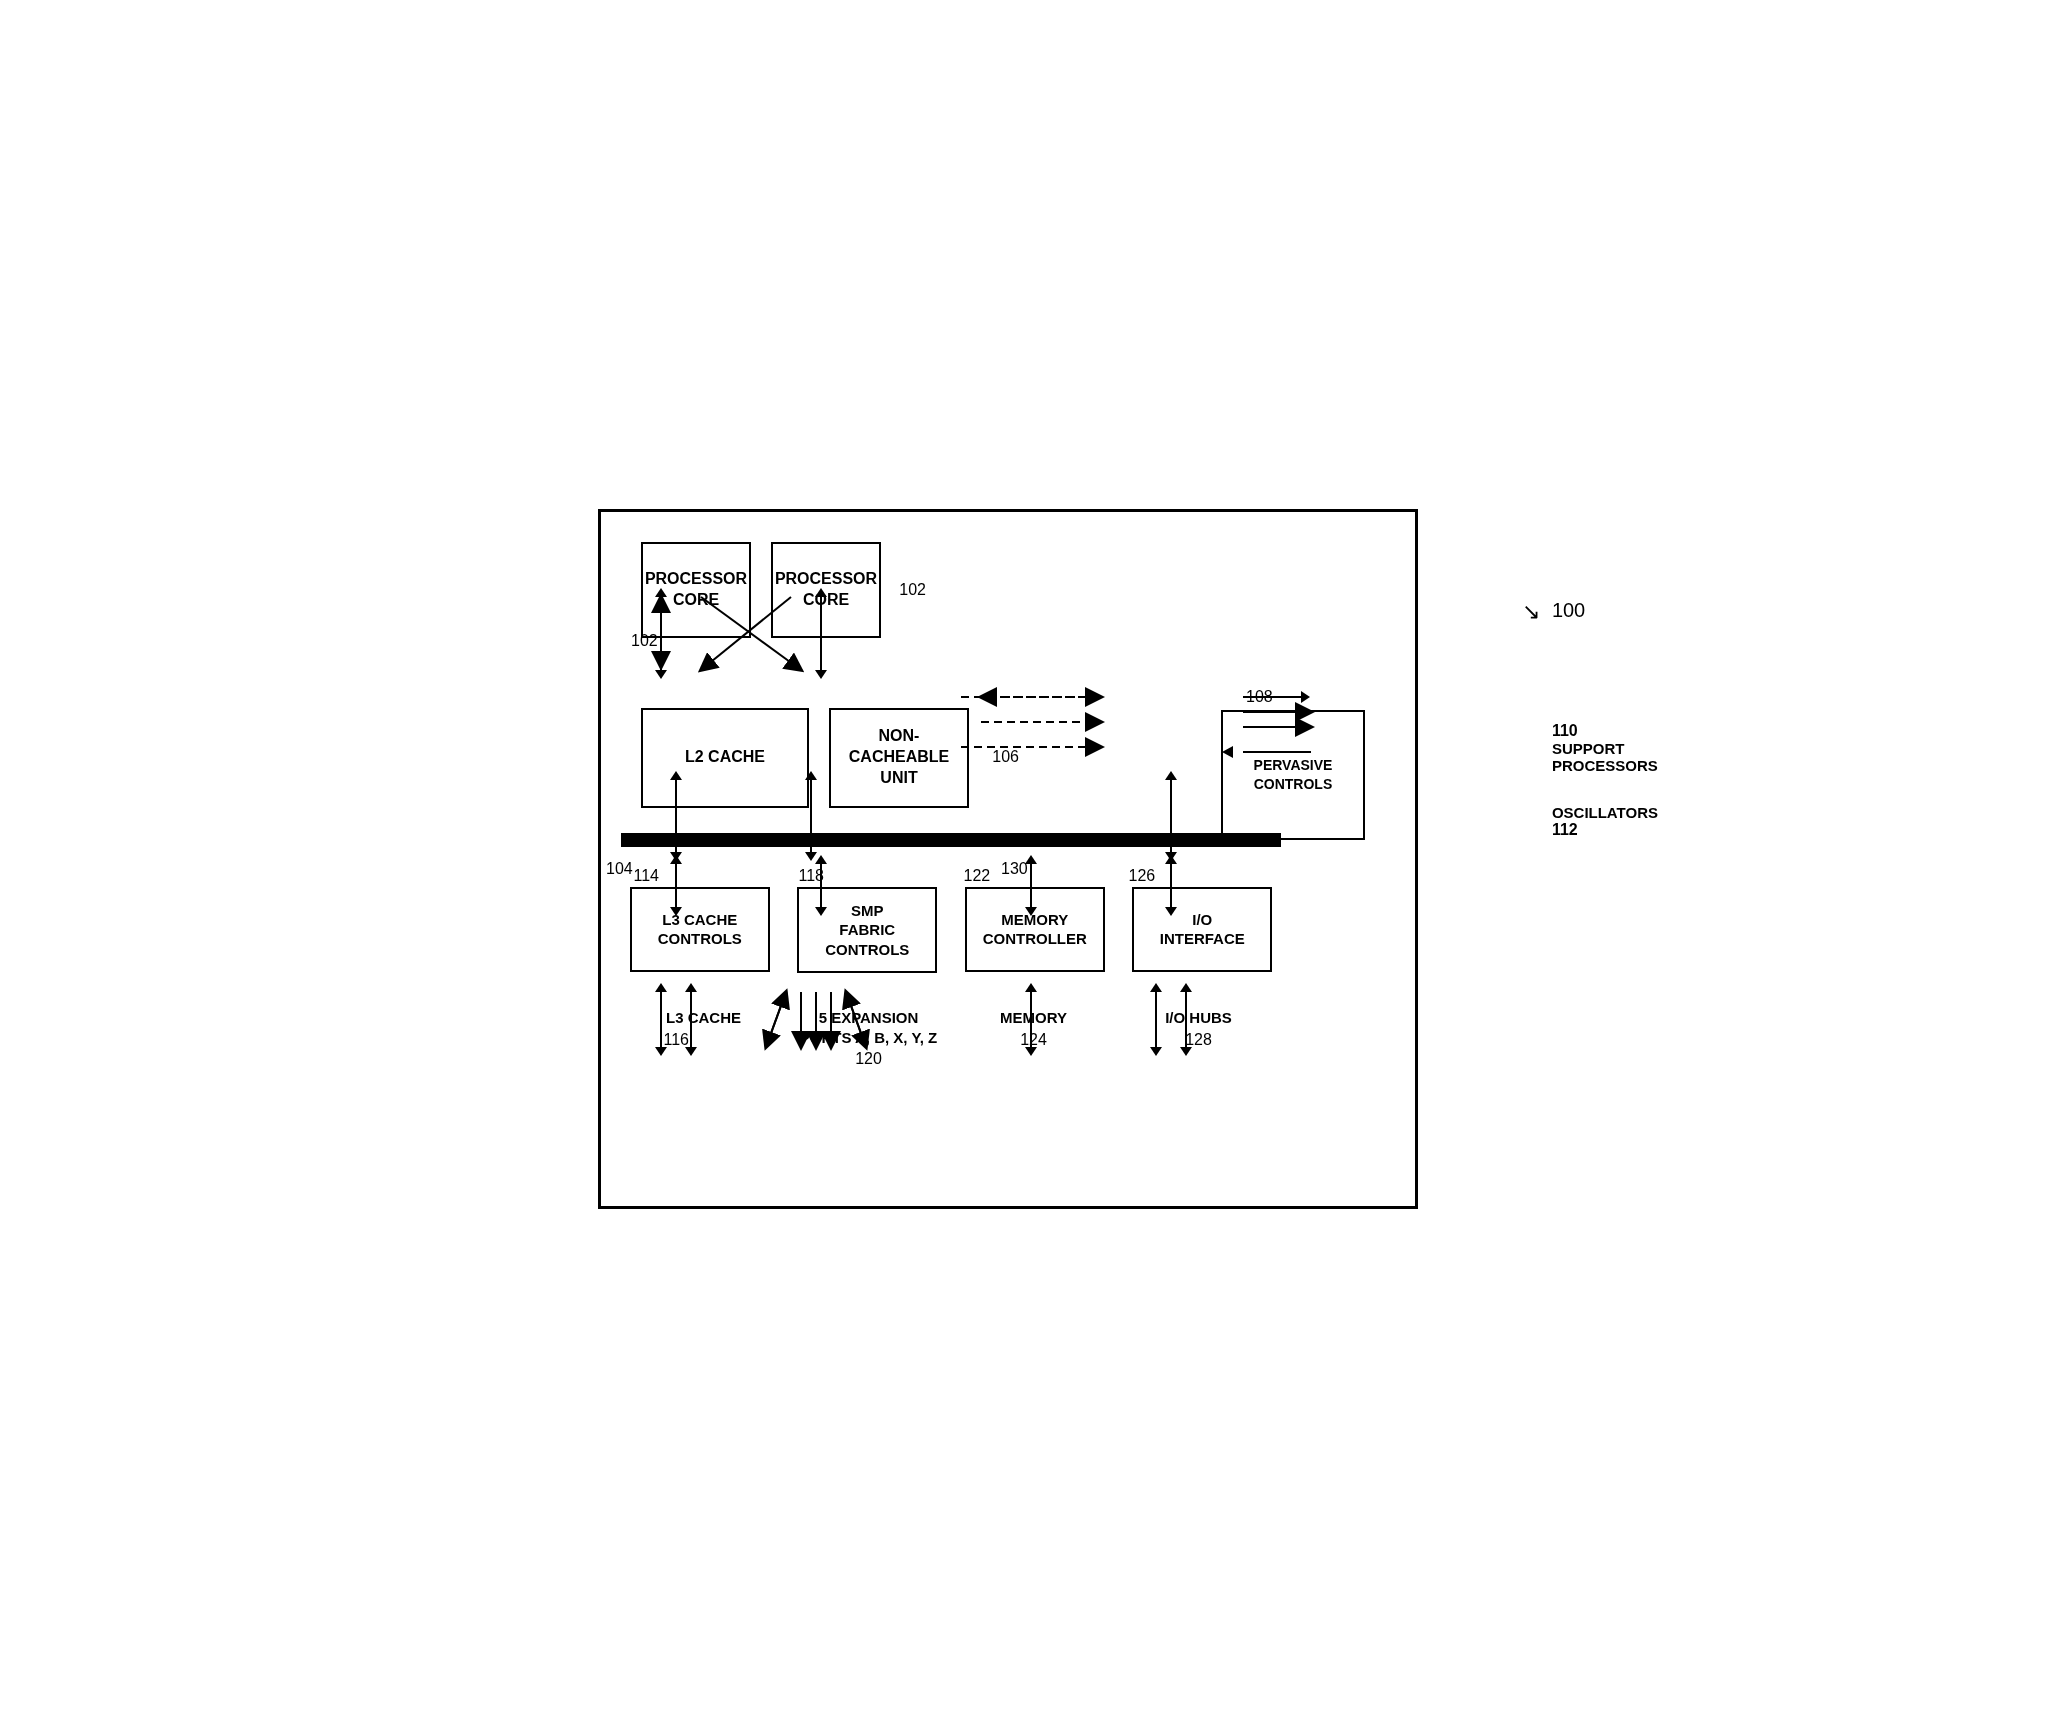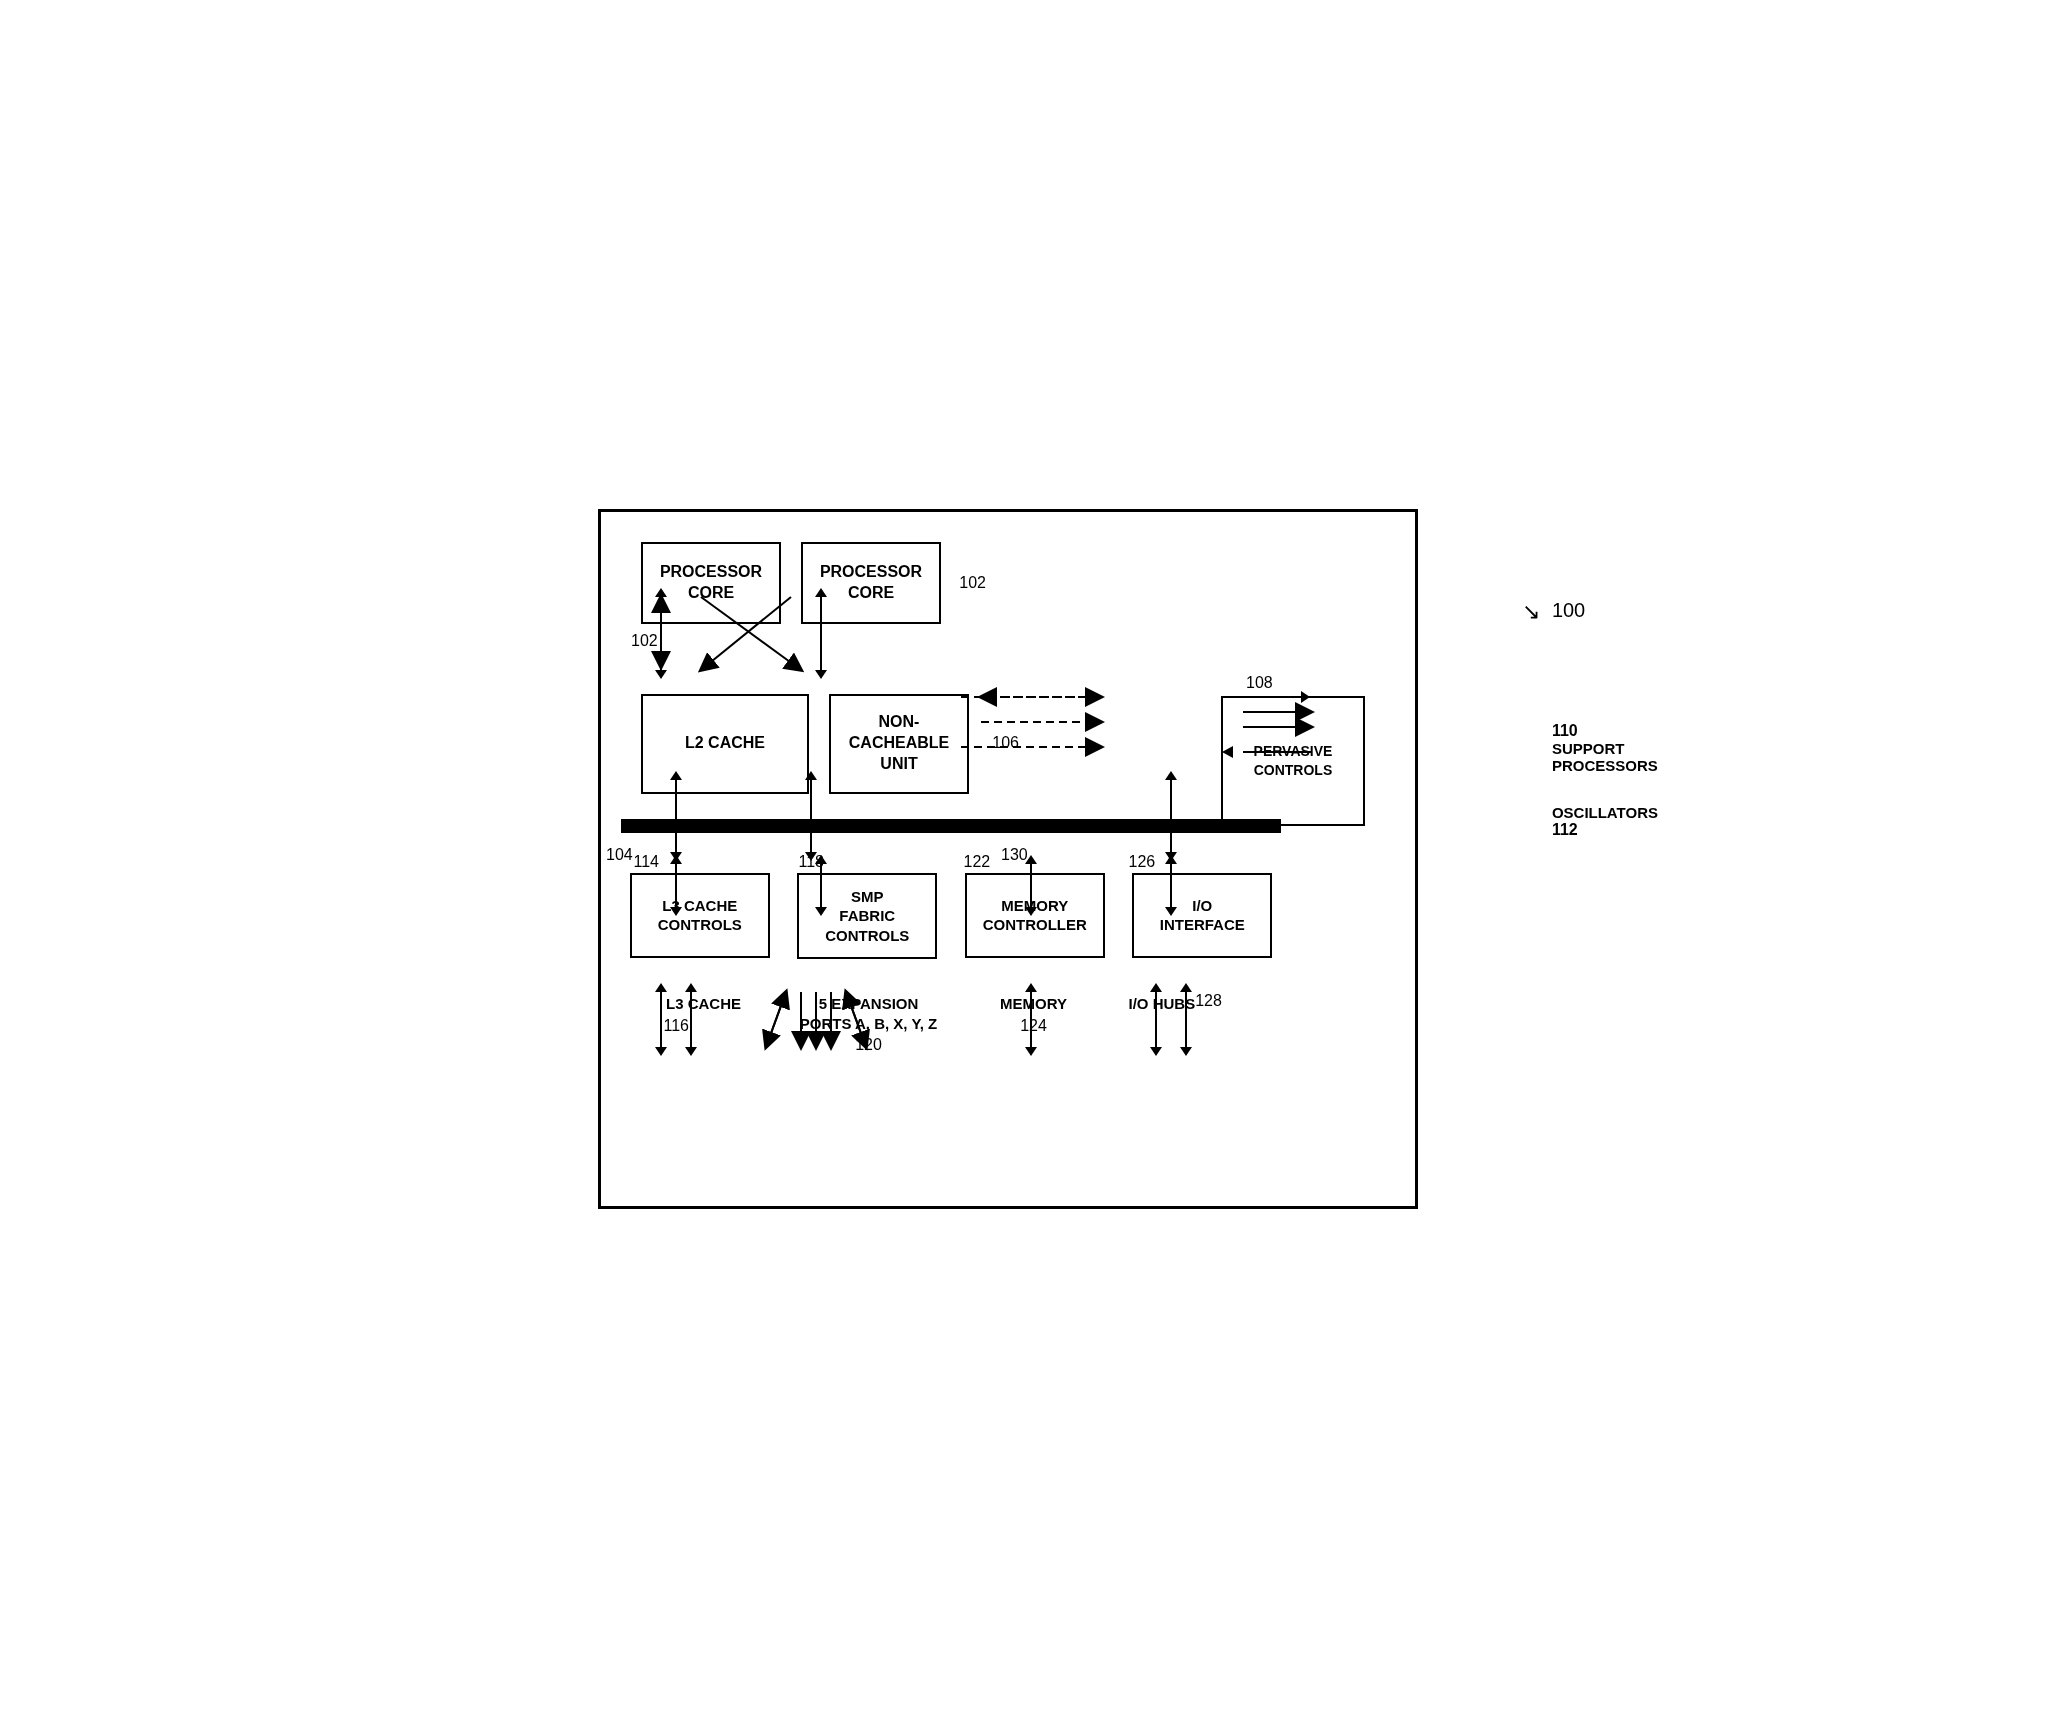--- a/index.html
+++ b/index.html
@@ -28,27 +28,27 @@
     }
     .main-box {
       border: 3px solid #000;
       position: relative;
       padding: 30px 20px 20px 20px;
       width: 820px;
       min-height: 700px;
     }
     .proc-core-box {
       border: 2px solid #000;
-      padding: 18px 18px;
+      padding: 25px 18px;
       text-align: center;
       font-size: 16px;
       font-weight: bold;
       font-family: Arial, sans-serif;
       line-height: 1.3;
-      width: 140px;
+      width: 110px;
       min-height: 70px;
       display: flex;
       align-items: center;
       justify-content: center;
     }
     .unit-box {
       border: 2px solid #000;
       padding: 12px 14px;
       text-align: center;
       font-size: 16px;
@@ -355,21 +355,21 @@
         </div>
         <div style="display:flex; flex-direction:column; align-items:center; width:140px;">
           <div class="bottom-label" style="white-space:pre-line;text-align:center;">5 EXPANSION
 PORTS A, B, X, Y, Z</div>
           <span class="ref-num" style="margin-top:3px;">120</span>
         </div>
         <div style="display:flex; flex-direction:column; align-items:center; width:140px;">
           <div class="bottom-label">MEMORY</div>
           <span class="ref-num" style="margin-top:3px;">124</span>
         </div>
-        <div style="display:flex; flex-direction:row; align-items:flex-start; width:140px;">
+        <div style="display:flex; flex-direction:column; align-items:center; width:140px;">
           <div class="bottom-label">I/O HUBS</div>
           <span class="ref-num" style="margin-top:3px;">128</span>
         </div>
       </div>
 
     </div>
 
     <div style="position:absolute; right:-200px; top:90px;">
 
       <div style="font-size:18px; font-family:Arial; margin-bottom:5px; position:relative;">

